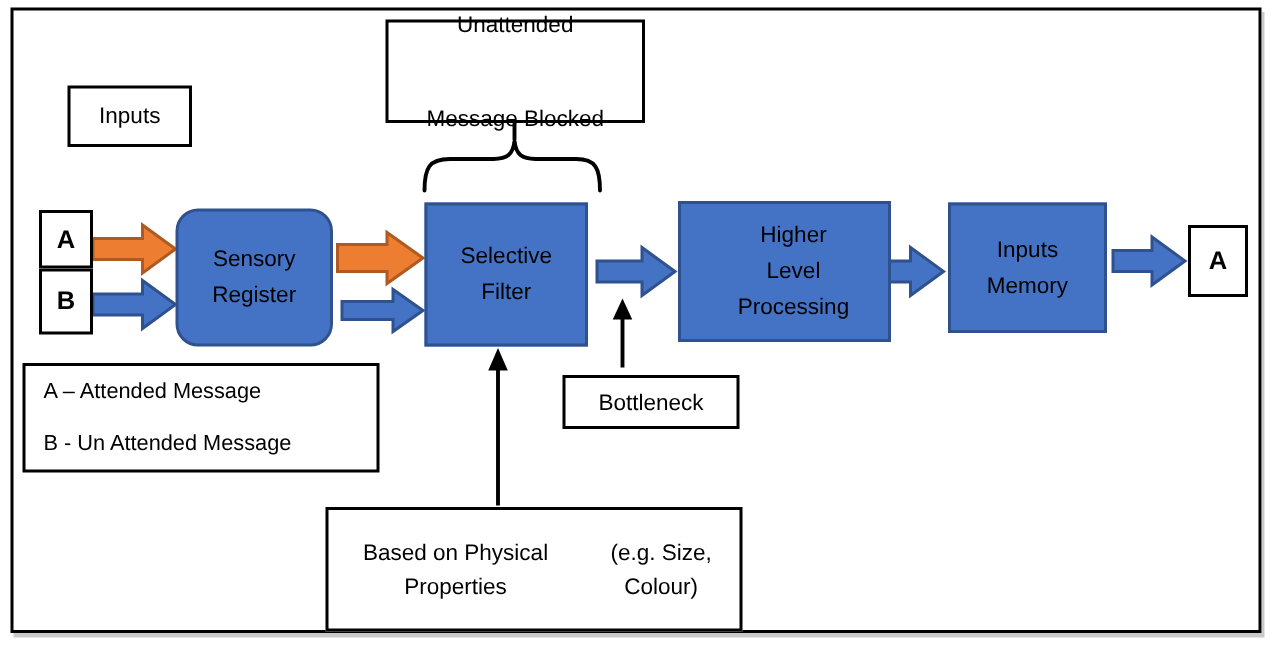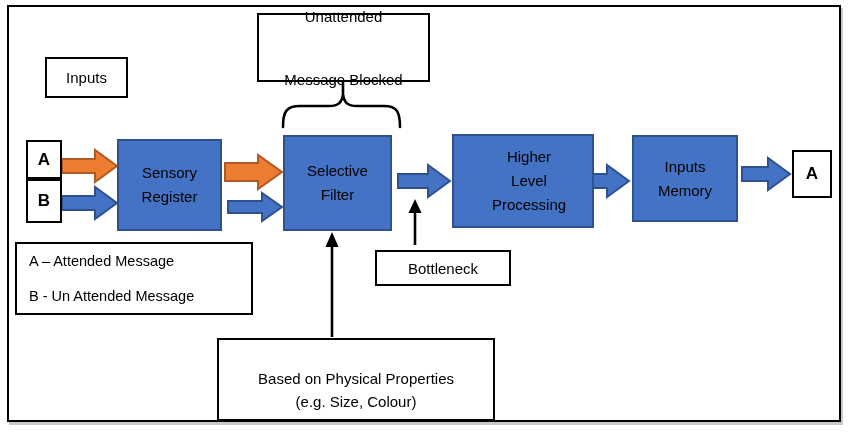--- a/index.html
+++ b/index.html
@@ -7,28 +7,28 @@
   #canvas{position:relative;width:850px;height:436px;background:#fff;overflow:hidden;}
   #frame{position:absolute;left:7px;top:5px;width:830px;height:413px;border:2px solid #000;box-shadow:2px 3px 0 #c9c9c9;}
   .white-box{position:absolute;background:#fff;border:2px solid #000;display:flex;align-items:center;justify-content:center;text-align:center;box-sizing:border-box;}
   .stage-box{position:absolute;background:#4472C4;border:2px solid #2F528F;display:flex;flex-direction:column;align-items:center;justify-content:center;text-align:center;box-sizing:border-box;font-size:15px;line-height:24px;color:#000;}
   .io-box{font-size:17px;font-weight:bold;}
   .caption{font-size:15px;line-height:23px;}
   #inputs-box{left:17px;top:57px;width:83px;height:41px;font-size:15px;margin-left:28px;}
   #input-a-box{left:26px;top:140px;width:36px;height:39px;}
   #input-b-box{left:26px;top:179px;width:36px;height:44px;}
   #output-a-box{left:792px;top:150px;width:40px;height:48px;}
-  #sensory-box{left:117px;top:139px;width:105px;height:92px;}
+  #sensory-box{left:117px;top:139px;width:105px;height:92px;border-radius:15px;}
   #filter-box{left:283px;top:135px;width:109px;height:96px;}
   #higher-box{left:452px;top:134px;width:142px;height:94px;padding-left:12px;}
   #working-box{left:632px;top:135px;width:106px;height:87px;}
   #unattended-box{left:257px;top:13px;width:173px;height:69px;flex-direction:column;gap:40px;}
-  #bottleneck-box{left:375px;top:250px;width:136px;height:36px;font-size:15px;}
+  #bottleneck-box{left:375px;top:250px;width:118px;height:36px;font-size:15px;}
   #legend-box{left:15px;top:242px;width:238px;height:73px;flex-direction:column;align-items:flex-start;justify-content:space-around;padding:0 12px;font-size:14.5px;text-align:left;}
-  #basis-box{left:217px;top:338px;width:278px;height:83px;flex-direction:column;justify-content:flex-end;padding:6px 0;}
+  #basis-box{left:217px;top:338px;width:278px;height:83px;flex-direction:row;justify-content:flex-end;padding:6px 0;}
   #arrow-layer{position:absolute;left:0;top:0;width:850px;height:436px;}
   .arrow-orange{stroke:#AE5A21;stroke-width:2;}
   .arrow-blue{stroke:#2F528F;stroke-width:2;}
   .thin-black{stroke:#000;stroke-width:2.6;fill:none;}
 </style>
 </head>
 <body>
 
 <div id="canvas">
   <div id="frame"></div>

